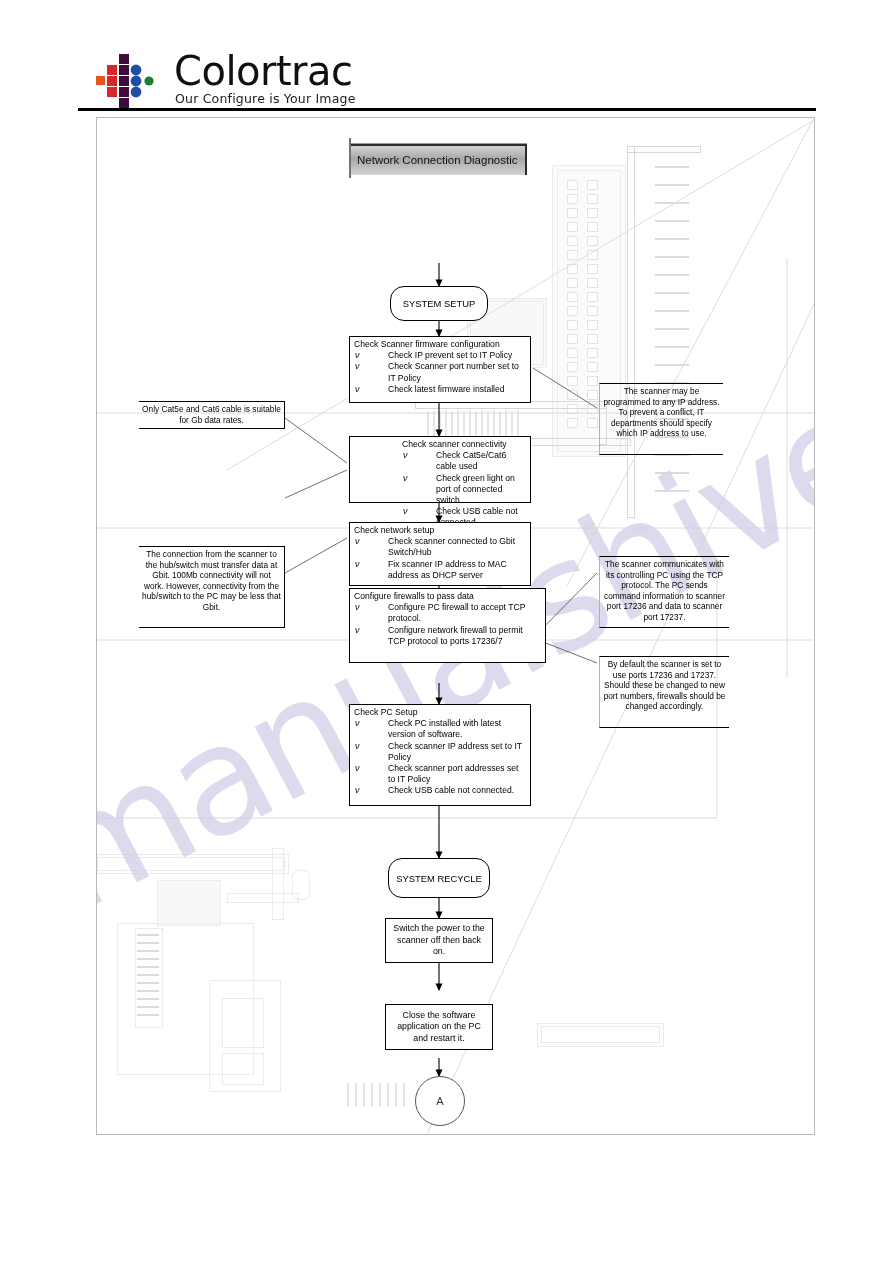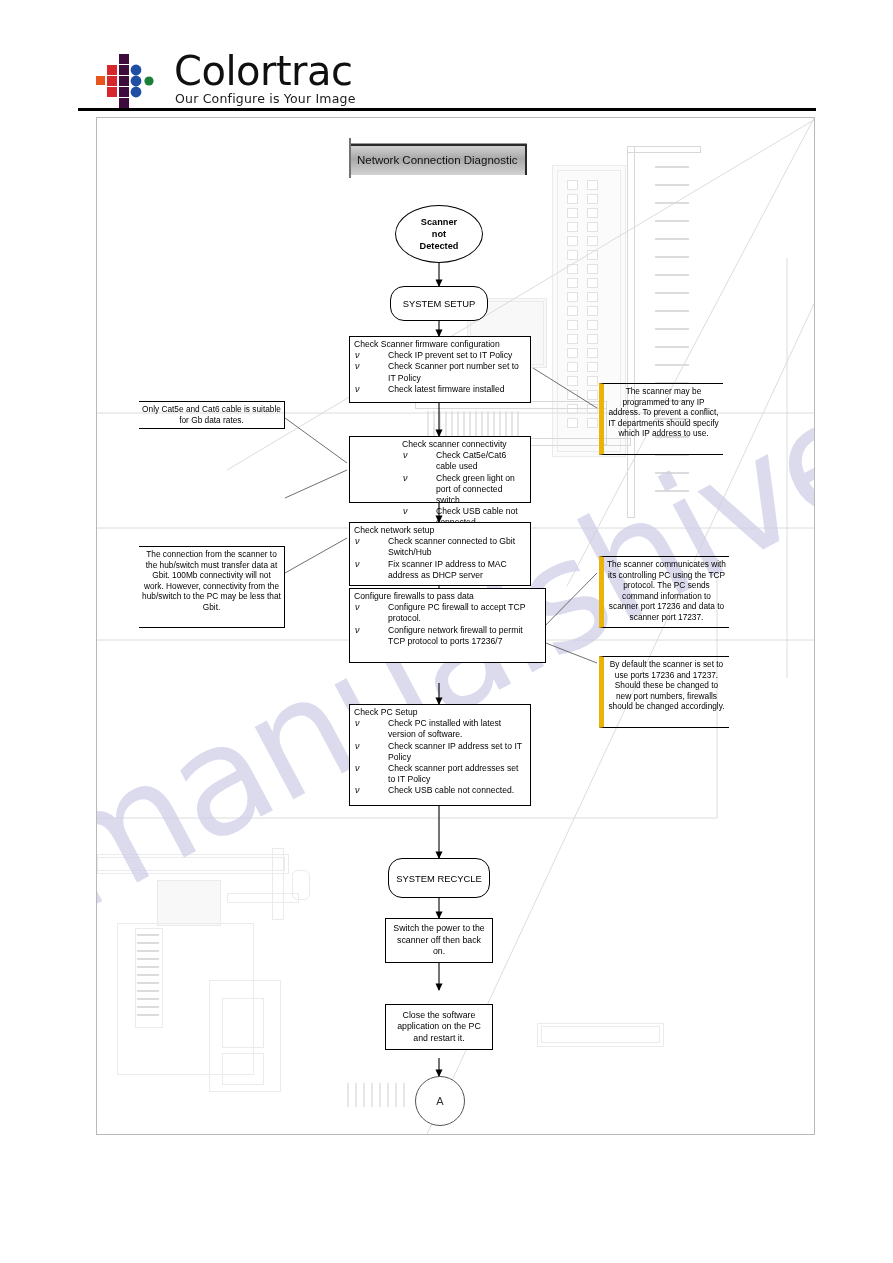--- a/index.html
+++ b/index.html
@@ -46,21 +46,21 @@
   .stadium{border:1px solid #000;border-radius:14px;background:#fff;
         display:flex;align-items:center;justify-content:center;text-align:center;
         font-size:9.4px;}
   .simplebox{display:flex;align-items:center;justify-content:center;text-align:center;
         font-size:8.8px;line-height:11.5px;padding:0 6px;box-sizing:border-box;}
   .circ{border:1px solid #555;border-radius:50%;background:#fff;display:flex;
         align-items:center;justify-content:center;font-size:11px;color:#333;}
   .note{position:absolute;font-size:8.3px;line-height:10.6px;text-align:center;
         color:#000;box-sizing:border-box;padding:2px 3px;}
   .note.rbrk{border-right:1px solid #000;border-top:1px solid #000;border-bottom:1px solid #000;}
-  .note.lbrk{border-left:5px solid #eab308;border-top:1px solid #000;border-bottom:1px solid #000;}
+  .note.lbrk{border-left:1px solid #eab308;border-top:1px solid #000;border-bottom:1px solid #000;}
   .title-bar{position:absolute;background:linear-gradient(to bottom,#d9d9d9 0%,#a8a8a8 48%,#d3d3d3 100%);
         border-top:1px solid #9a9a9a;box-shadow:-2px 2px 0 #2b2b2b inset;
         font-size:11.5px;color:#111;display:flex;align-items:center;padding-left:6px;box-sizing:border-box;}
   svg.edges{position:absolute;left:0;top:0;width:717px;height:1016px;overflow:visible;}
 </style>
 </head>
 <body>
 
 <div id="header">
   <div id="logo-wrap">
@@ -252,27 +252,20 @@
         <line x1="436" y1="250" x2="500" y2="290"></line>
         <line x1="500" y1="455" x2="436" y2="520"></line>
         <line x1="500" y1="545" x2="436" y2="520"></line>
       </g>
     </svg>
 
     <div class="title-bar" style="left:254px;top:25px;width:176px;height:32px;">
       <span>Network Connection Diagnostic</span>
     </div>
 
-    <div class="node term" style="left:298px;top:87px;width:88px;height:58px;">
-      <div>
-        <div>Scanner</div>
-        <div>not</div>
-        <div>Detected</div>
-      </div>
-    </div>
 
     <div class="node stadium" style="left:293px;top:168px;width:98px;height:35px;">
       <span>SYSTEM SETUP</span>
     </div>
 
     <div class="node pbox" style="left:252px;top:218px;width:182px;height:67px;">
       <div class="hdr">Check Scanner firmware configuration</div>
       <ul class="blist">
         <li><span class="bul">ν</span><span>Check IP prevent set to IT Policy</span></li>
         <li><span class="bul">ν</span><span>Check Scanner port number set to IT Policy</span></li>

